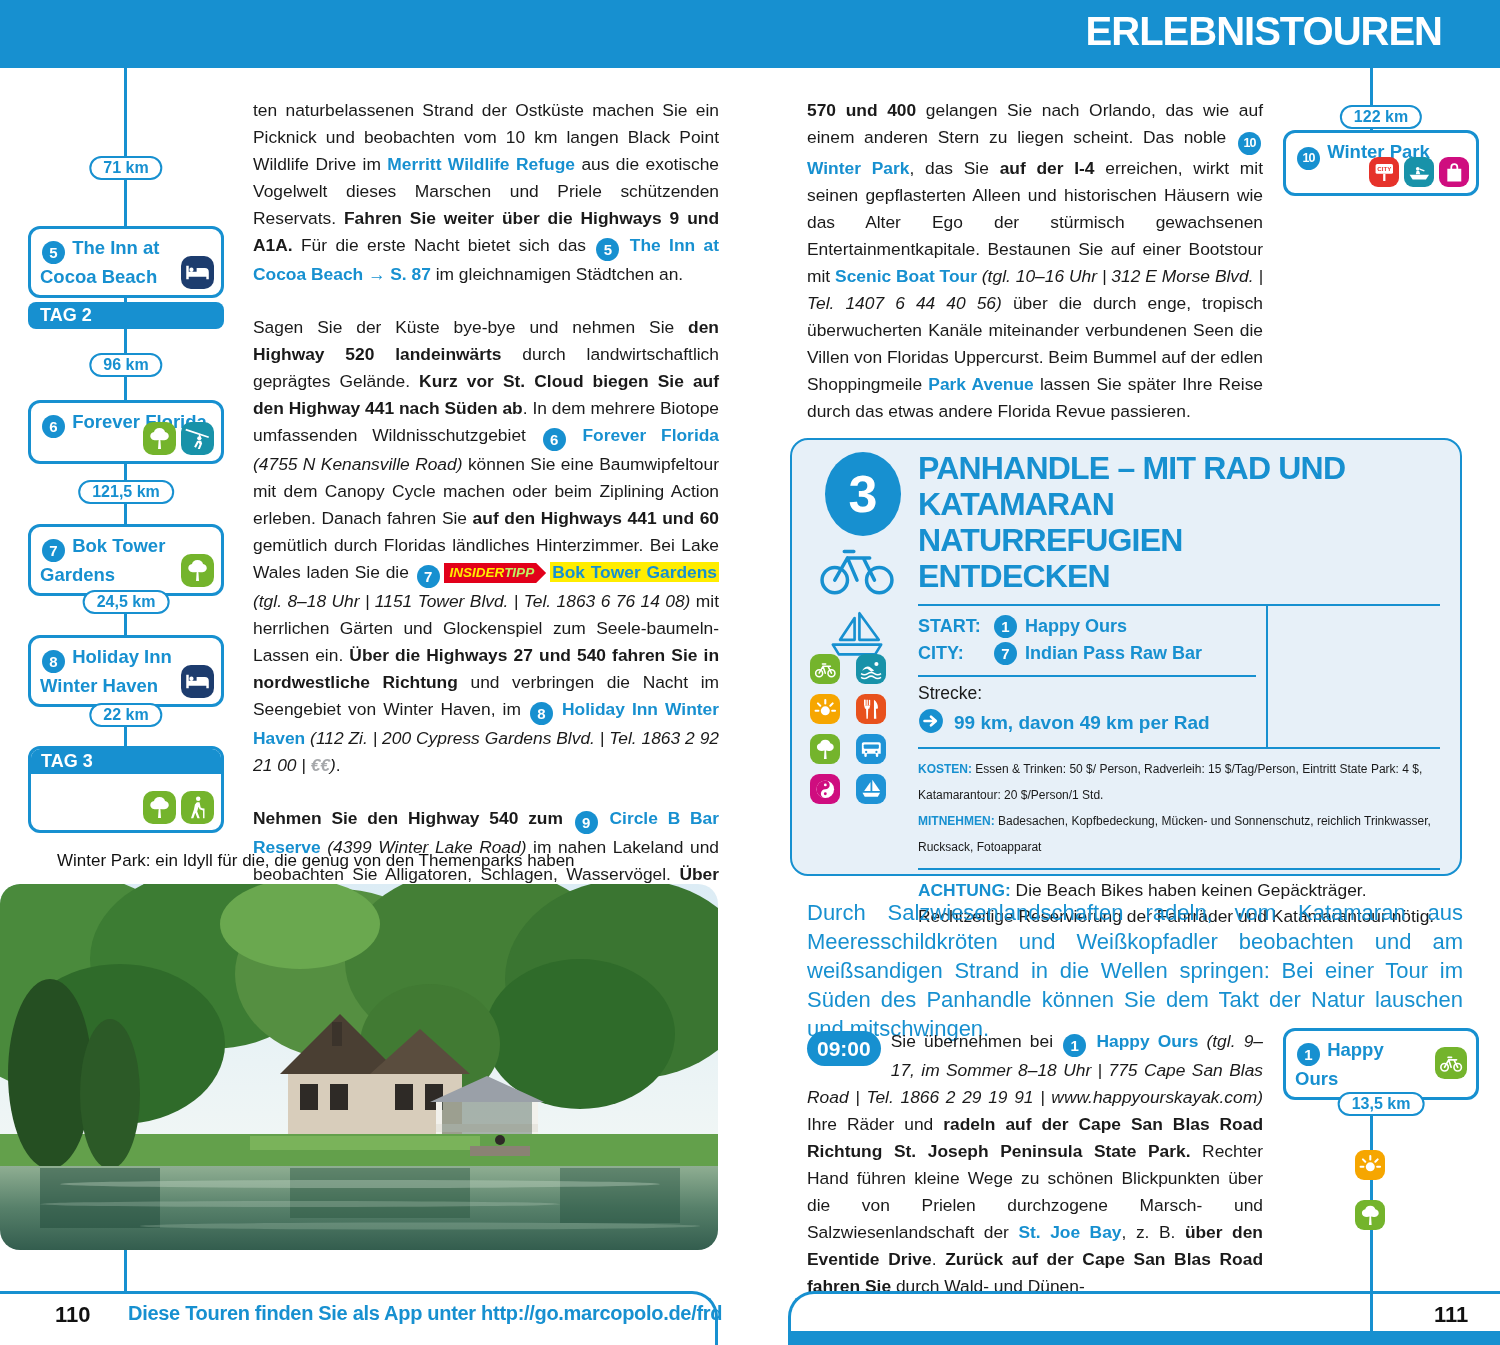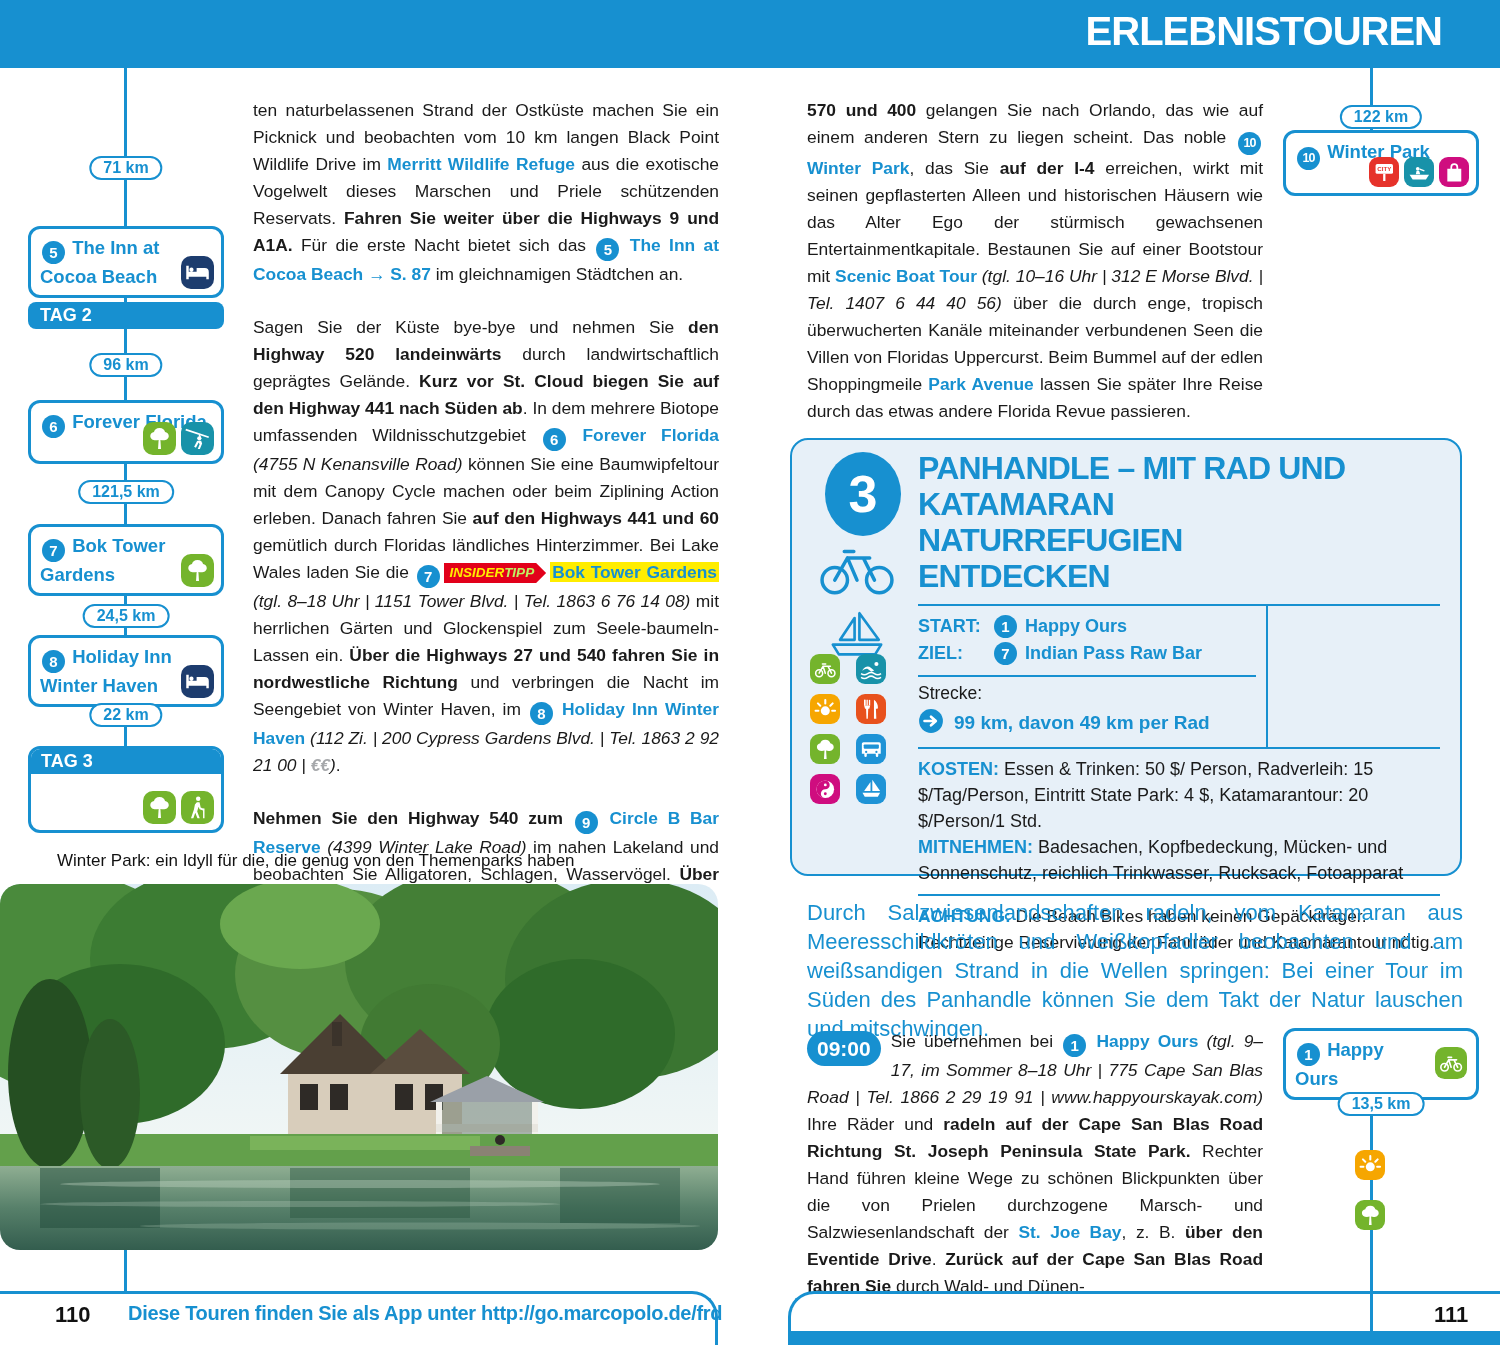--- a/index.html
+++ b/index.html
@@ -74,21 +74,21 @@
   .cell-right{flex:1;text-align:center;padding:7px 2px 0;font-size:17px;line-height:25px;}
   .cell-right .d0{color:var(--blue);font-weight:bold;}
   .szwrap{border-bottom:2.5px solid var(--blue);padding:7px 0 8px;}
   .sz-row{display:flex;align-items:center;font-size:18px;font-weight:bold;padding:2px 0;}
   .sz-row .lbl{color:var(--blue);width:74px;flex:none;}
   .sz-row .nm{color:var(--blue);margin-left:6px;}
   .strecke{padding:6px 0 9px;}
   .strecke .sl{font-size:17.5px;}
   .strecke .srow{display:flex;align-items:center;gap:10px;margin-top:4px;}
   .strecke .sv{color:var(--blue);font-weight:bold;font-size:19px;}
-  .kblock{border-top:2.5px solid var(--blue);padding:7px 0 8px;font-size:18px;line-height:26px;}
+  .kblock{border-top:2.5px solid var(--blue);padding:7px 0 8px;font-size:12px;line-height:26px;}
   .kblock p{margin:0;text-align:left;}
   .ablock{border-top:2.5px solid var(--blue);padding:7px 0 0;font-size:17.4px;line-height:26px;}
 
   .intro{position:absolute;left:807px;top:898px;width:656px;color:var(--blue);font-weight:normal;
     font-size:22px;line-height:29px;text-align:justify;}
 
   .schedule{position:absolute;left:807px;top:1028px;width:456px;}
   .time-badge{float:left;background:var(--blue);color:#fff;font-weight:bold;font-size:21px;
     padding:4px 10px;border-radius:19px;margin:3px 10px 3px 0;}
 
@@ -151,21 +151,21 @@
       <div class="card" style="min-height: 62px; top: 524px;">
         <div class="card-title"><span class="cnum">7</span> Bok Tower Gardens</div>
         <div class="card-icons">
           <span class="tile-icon" style="background: rgb(116, 180, 44); height: 33px; width: 33px;">
             <svg viewBox="0 0 24 24">
               <path fill="#fff" d="M12 2.6c2.8 0 4.6 1.6 4.9 3.6 1.8.3 3.3 1.6 3.3 3.5 0 2.4-2.2 3.9-4.9 3.9-.9 0-1.8-.1-2.5-.4l.5 8.2h-2.6l.5-8.2c-.7.3-1.6.4-2.5.4-2.7 0-4.9-1.5-4.9-3.9 0-1.9 1.5-3.2 3.3-3.5.3-2 2.1-3.6 4.9-3.6z"></path>
             </svg>
           </span>
         </div>
       </div>
-      <div class="badge" style="top: 604px; border-radius: 12px;">24,5 km</div>
+      <div class="badge" style="top: 590px; border-radius: 12px;">24,5 km</div>
       <div class="card" style="min-height: 64px; top: 635px;">
         <div class="card-title"><span class="cnum">8</span> Holiday Inn<br>Winter Haven</div>
         <div class="card-icons">
           <span class="tile-icon" style="background: rgb(29, 60, 110); height: 33px; width: 33px;">
             <svg viewBox="0 0 24 24">
               <path fill="#fff" d="M2 6h2.2v5.4h7V8h7.3A3.5 3.5 0 0 1 22 11.5V18h-2.2v-2.2H4.2V18H2V6zm4.6 1.6a1.9 1.9 0 1 1 0 3.8 1.9 1.9 0 0 1 0-3.8z"></path>
             </svg>
           </span>
         </div>
       </div>
@@ -419,21 +419,21 @@
       <div class="tour-title">PANHANDLE – MIT RAD UND KATAMARAN NATURREFUGIEN ENTDECKEN</div>
       <div class="grid-top">
         <div class="cell-left">
           <div class="szwrap">
             <div class="sz-row">
               <span class="lbl">START:</span>
               <span class="cnum">1</span>
               <span class="nm">Happy Ours</span>
             </div>
             <div class="sz-row">
-              <span class="lbl">ZIEL:</span>
+              <span class="lbl">CITY:</span>
               <span class="cnum">7</span>
               <span class="nm">Indian Pass Raw Bar</span>
             </div>
           </div>
           <div class="strecke">
             <div class="sl">Strecke:</div>
             <div class="srow">
               <span id="strecke-icon"><span class="tile-icon outline" style="height: 26px; width: 26px;">
                     <svg viewBox="0 0 24 24">
                       <circle cx="12" cy="12" r="11" fill="#1790d0"></circle>

